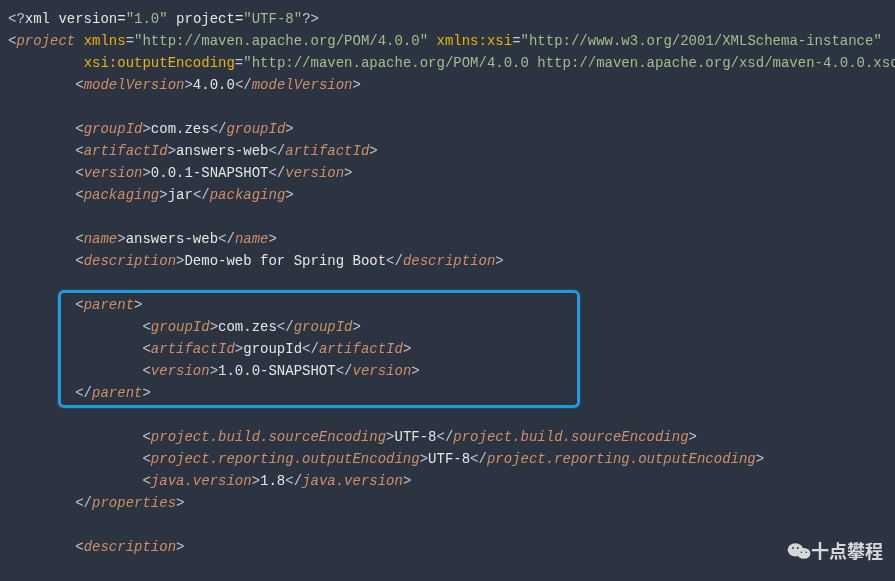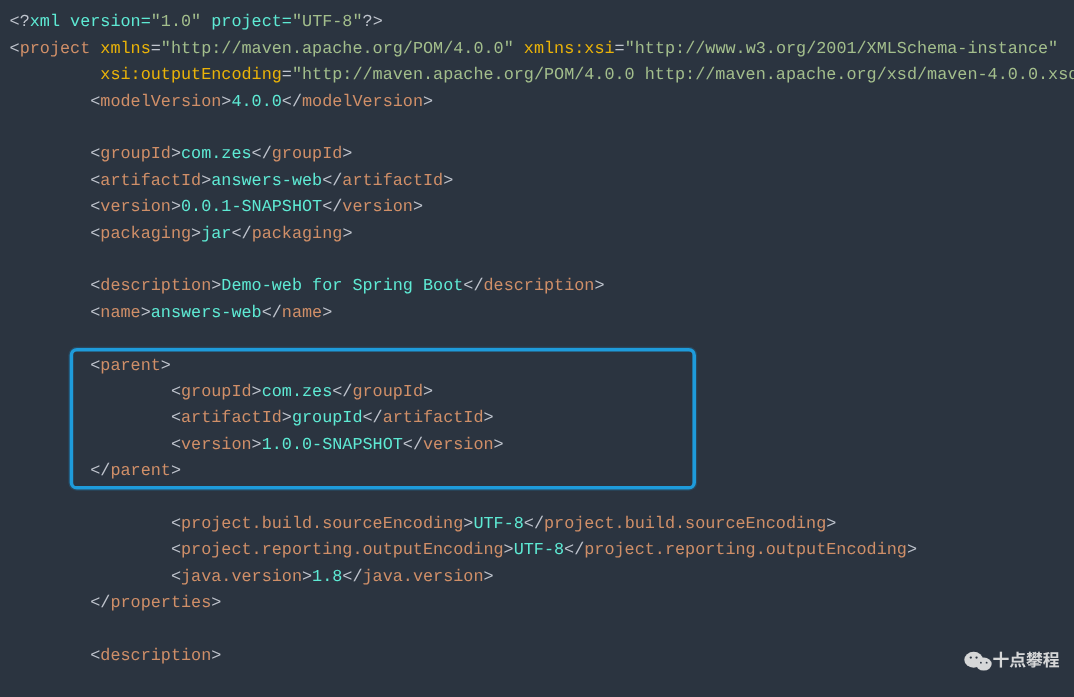--- a/index.html
+++ b/index.html
@@ -12,24 +12,24 @@
     color: #c0c5ce;
     width: 895px;
     height: 581px;
     overflow: hidden;
     position: relative;
   }
   .code-area {
     padding: 8px 8px;
   }
   .line { white-space: pre; }
-  .tag     { color: #d08f68; }
+  .tag     { color: #d08f68; font-style: italic; }
   .attr    { color: #eab308; }
   .str     { color: #a3be8c; }
-  .txt     { color: #5eead4; }
+  .txt     { color: #e5e5e5; }
   .punct   { color: #c0c5ce; }
 
   .highlight-box {
     border: 3px solid #1e9bdb;
     border-radius: 6px;
     position: absolute;
     left: 58px;
     top: 290px;
     width: 516px;
     height: 112px;
@@ -39,21 +39,21 @@
 
   .watermark {
     position: absolute;
     right: 12px;
     bottom: 20px;
     display: flex;
     align-items: center;
     gap: 6px;
     color: #e5e5e5;
     font-family: "Microsoft YaHei", "Noto Sans CJK SC", sans-serif;
-    font-size: 14px;
+    font-size: 18px;
     font-weight: 600;
     opacity: 0.92;
     pointer-events: none;
   }
   .watermark .bubble {
     width: 18px;
     height: 18px;
     position: relative;
   }
   .watermark .bubble svg { width: 24px; height: 20px; }
@@ -76,23 +76,23 @@
 <div class="line">        <span class="punct">&lt;</span><span class="tag">groupId</span><span class="punct">&gt;</span><span class="txt">com.zes</span><span class="punct">&lt;/</span><span class="tag">groupId</span><span class="punct">&gt;</span></div>
 
 <div class="line">        <span class="punct">&lt;</span><span class="tag">artifactId</span><span class="punct">&gt;</span><span class="txt">answers-web</span><span class="punct">&lt;/</span><span class="tag">artifactId</span><span class="punct">&gt;</span></div>
 
 <div class="line">        <span class="punct">&lt;</span><span class="tag">version</span><span class="punct">&gt;</span><span class="txt">0.0.1-SNAPSHOT</span><span class="punct">&lt;/</span><span class="tag">version</span><span class="punct">&gt;</span></div>
 
 <div class="line">        <span class="punct">&lt;</span><span class="tag">packaging</span><span class="punct">&gt;</span><span class="txt">jar</span><span class="punct">&lt;/</span><span class="tag">packaging</span><span class="punct">&gt;</span></div>
 
 <div class="line">&nbsp;</div>
 
+<div class="line">        <span class="punct">&lt;</span><span class="tag">name</span><span class="punct">&gt;</span><span class="txt">answers-web</span><span class="punct">&lt;/</span><span class="tag">name</span><span class="punct">&gt;</span></div>
+
 <div class="line">        <span class="punct">&lt;</span><span class="tag">description</span><span class="punct">&gt;</span><span class="txt">Demo-web for Spring Boot</span><span class="punct">&lt;/</span><span class="tag">description</span><span class="punct">&gt;</span></div>
-
-<div class="line">        <span class="punct">&lt;</span><span class="tag">name</span><span class="punct">&gt;</span><span class="txt">answers-web</span><span class="punct">&lt;/</span><span class="tag">name</span><span class="punct">&gt;</span></div>
 
 <div class="line">&nbsp;</div>
 
 <div class="line">        <span class="punct">&lt;</span><span class="tag">parent</span><span class="punct">&gt;</span></div>
 <div class="line">                <span class="punct">&lt;</span><span class="tag">groupId</span><span class="punct">&gt;</span><span class="txt">com.zes</span><span class="punct">&lt;/</span><span class="tag">groupId</span><span class="punct">&gt;</span></div>
 <div class="line">                <span class="punct">&lt;</span><span class="tag">artifactId</span><span class="punct">&gt;</span><span class="txt">groupId</span><span class="punct">&lt;/</span><span class="tag">artifactId</span><span class="punct">&gt;</span></div>
 <div class="line">                <span class="punct">&lt;</span><span class="tag">version</span><span class="punct">&gt;</span><span class="txt">1.0.0-SNAPSHOT</span><span class="punct">&lt;/</span><span class="tag">version</span><span class="punct">&gt;</span></div>
 <div class="line">        <span class="punct">&lt;/</span><span class="tag">parent</span><span class="punct">&gt;</span></div>
 
 <div class="line">&nbsp;</div>

